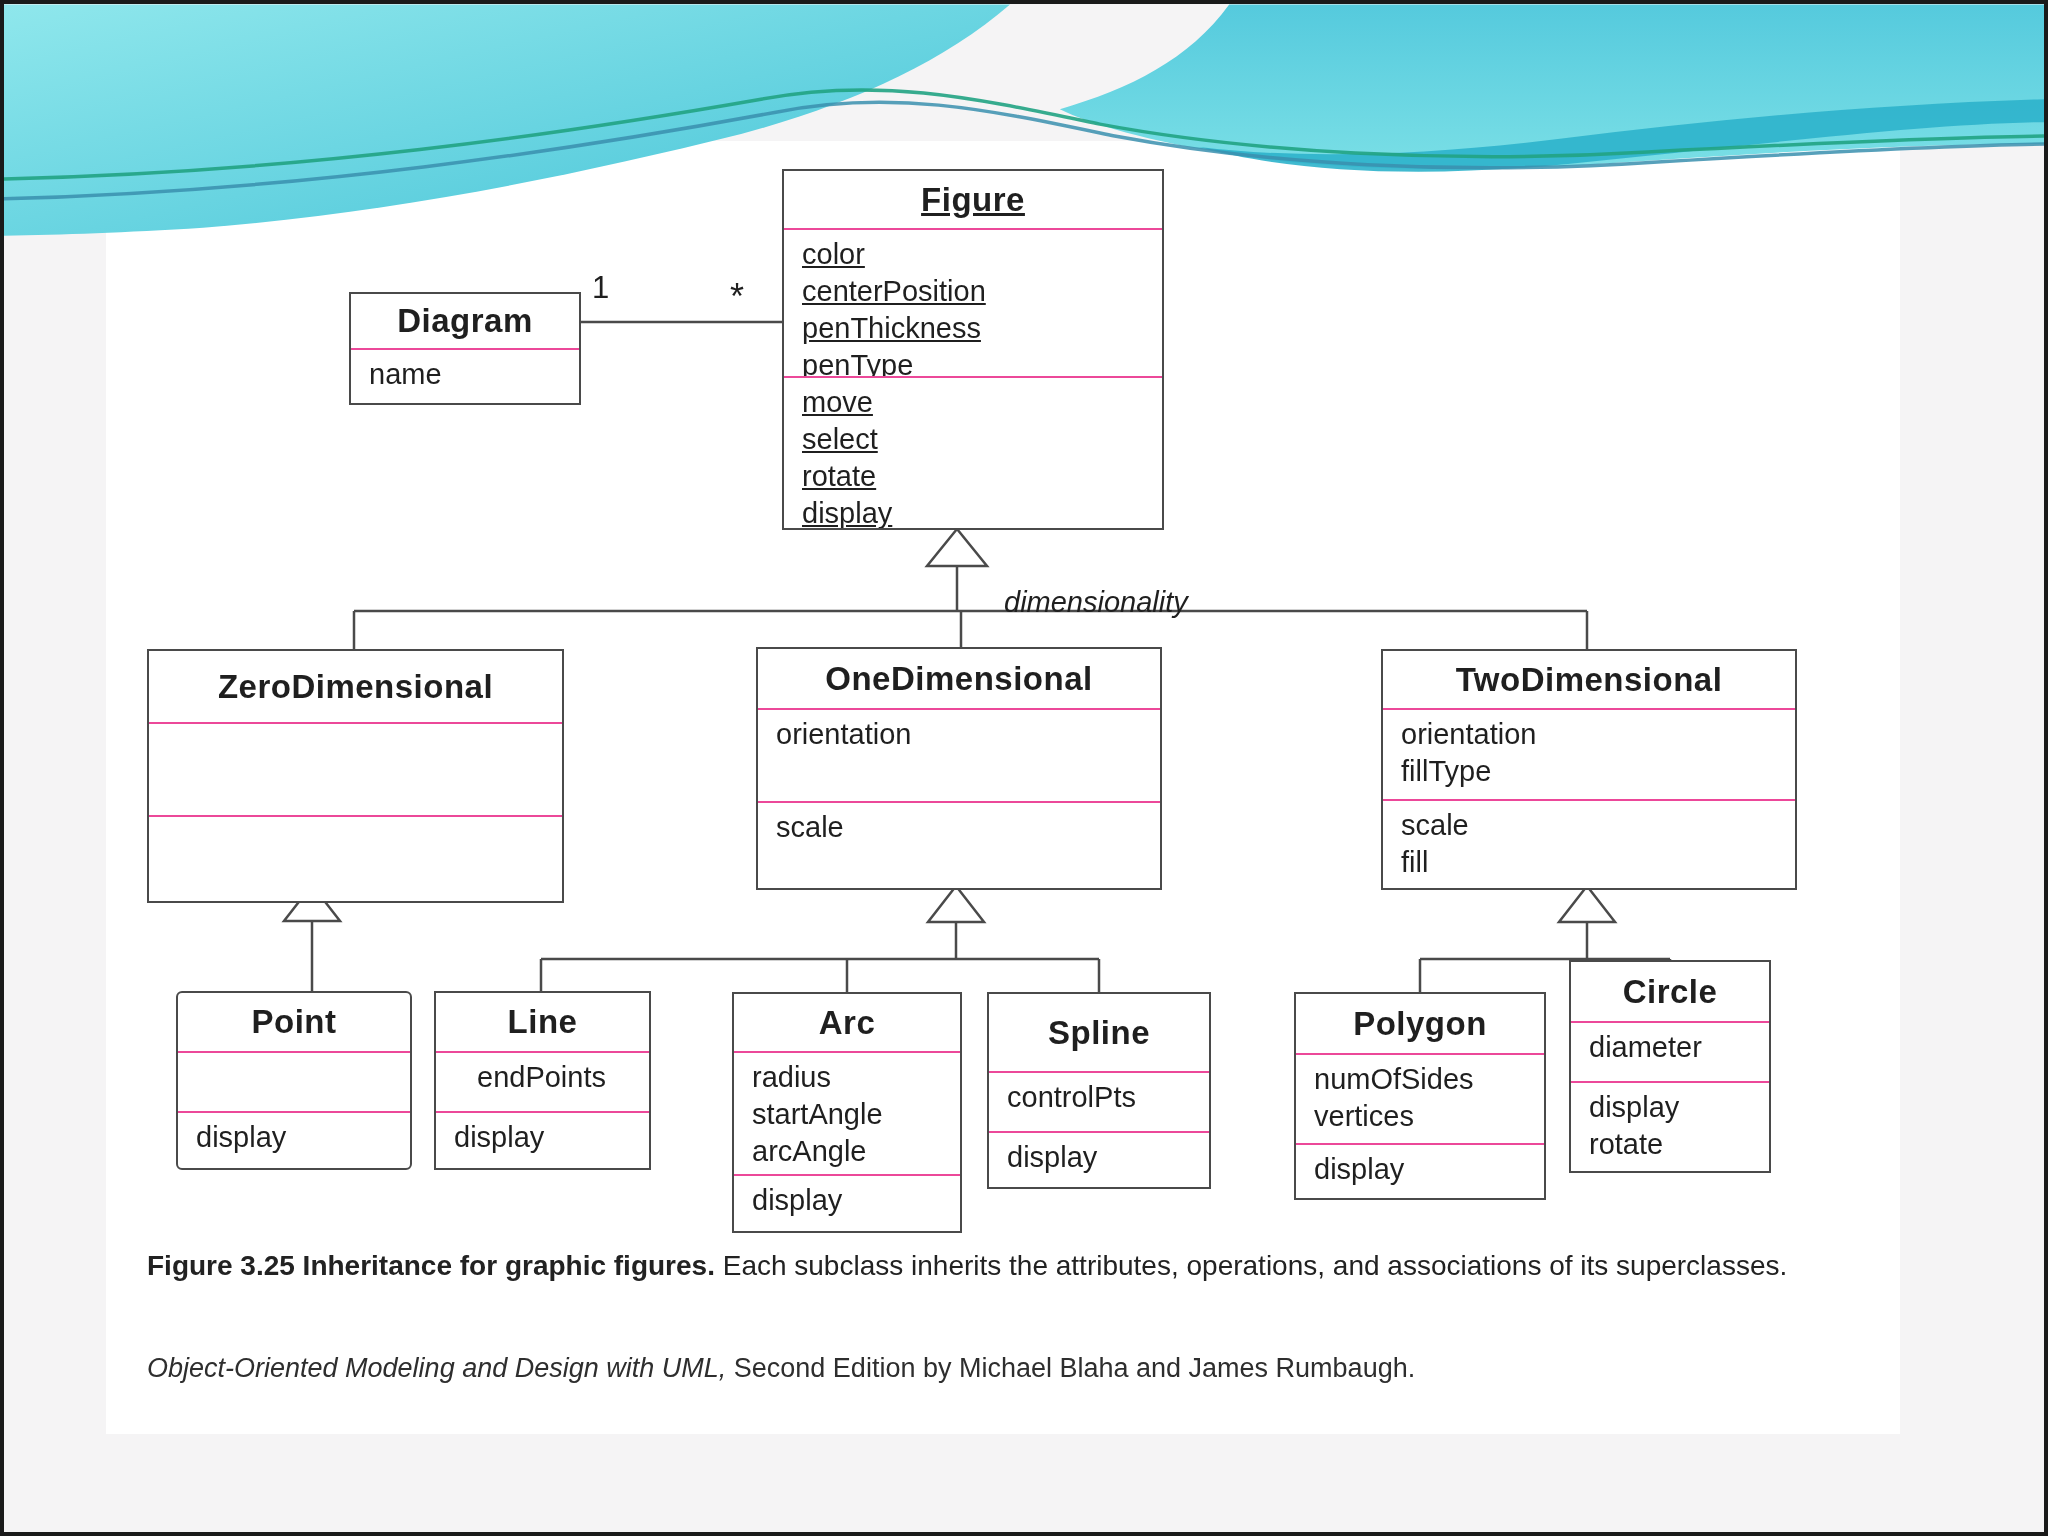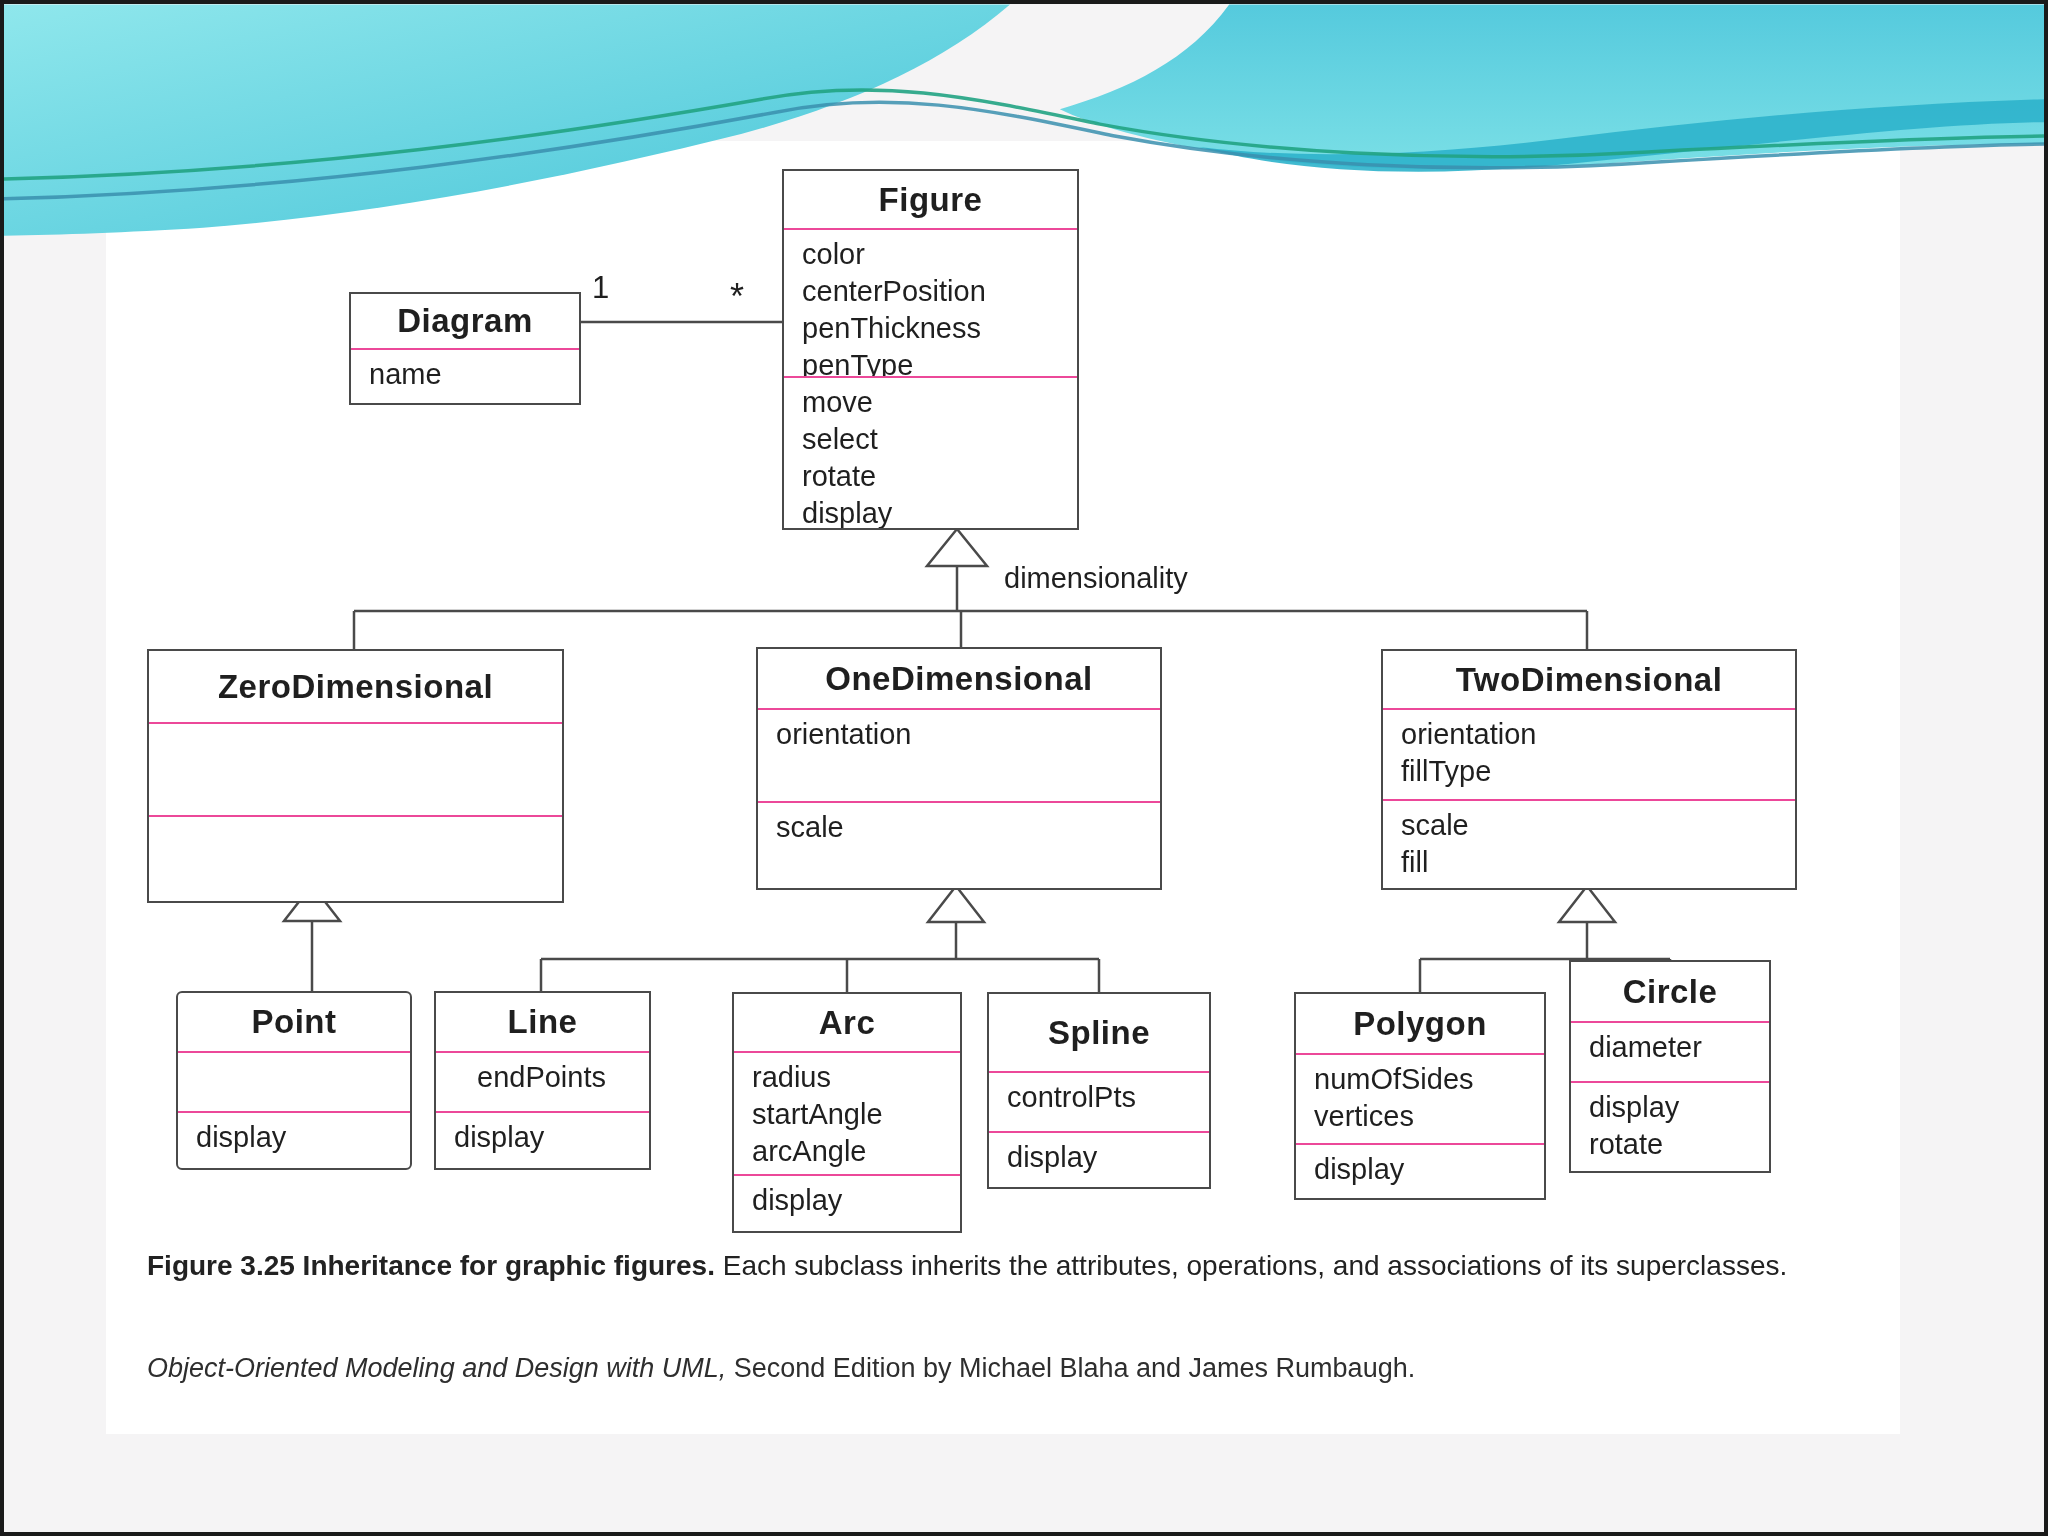--- a/index.html
+++ b/index.html
@@ -71,21 +71,21 @@
   </g>
   <g stroke="#4a4a4a" stroke-width="2.5" fill="#ffffff">
     <polygon points="953,525 923,562 983,562"></polygon>
     <polygon points="308,881 280,917 336,917"></polygon>
     <polygon points="952,882 924,918 980,918"></polygon>
     <polygon points="1583,882 1555,918 1611,918"></polygon>
   </g>
 </svg>
 
 <div id="uml-layer">
-    <div class="uml-class" style="left: 778px; top: 165px; width: 297px;">
+    <div class="uml-class" style="left: 778px; top: 165px; width: 382px; text-decoration: underline;">
       <div class="uml-title" style="height: 57px;">Figure</div>
       <div class="uml-compartment" style="height: 148px;">
         <div class="uml-member">color</div>
         <div class="uml-member">centerPosition</div>
         <div class="uml-member">penThickness</div>
         <div class="uml-member">penType</div>
       </div>
       <div class="uml-compartment" style="height: 152px;">
         <div class="uml-member">move</div>
         <div class="uml-member">select</div>
@@ -177,21 +177,21 @@
       </div>
       <div class="uml-compartment" style="height: 90px;">
         <div class="uml-member">display</div>
         <div class="uml-member">rotate</div>
       </div>
     </div>
   </div>
 
 <span class="diagram-label mult" style="left:588px;top:266px;">1</span>
 <span class="diagram-label mult" style="left:726px;top:272px;font-size:36px;">*</span>
-<span class="diagram-label" style="left:1000px;top:558px;">dimensionality</span>
+<span class="diagram-label" style="left:1000px;top:582px;font-style:italic;">dimensionality</span>
 
 <div id="caption">
   <span class="cap-bold">Figure 3.25  Inheritance for graphic figures.</span><span> Each subclass inherits the attributes, operations, and associations of its superclasses.</span>
 </div>
 
 <div id="attribution">
   <div>
     <span class="book-italic">Object-Oriented Modeling and Design with UML,</span><span> Second Edition by Michael Blaha and James Rumbaugh.</span>
   </div>
 </div>

